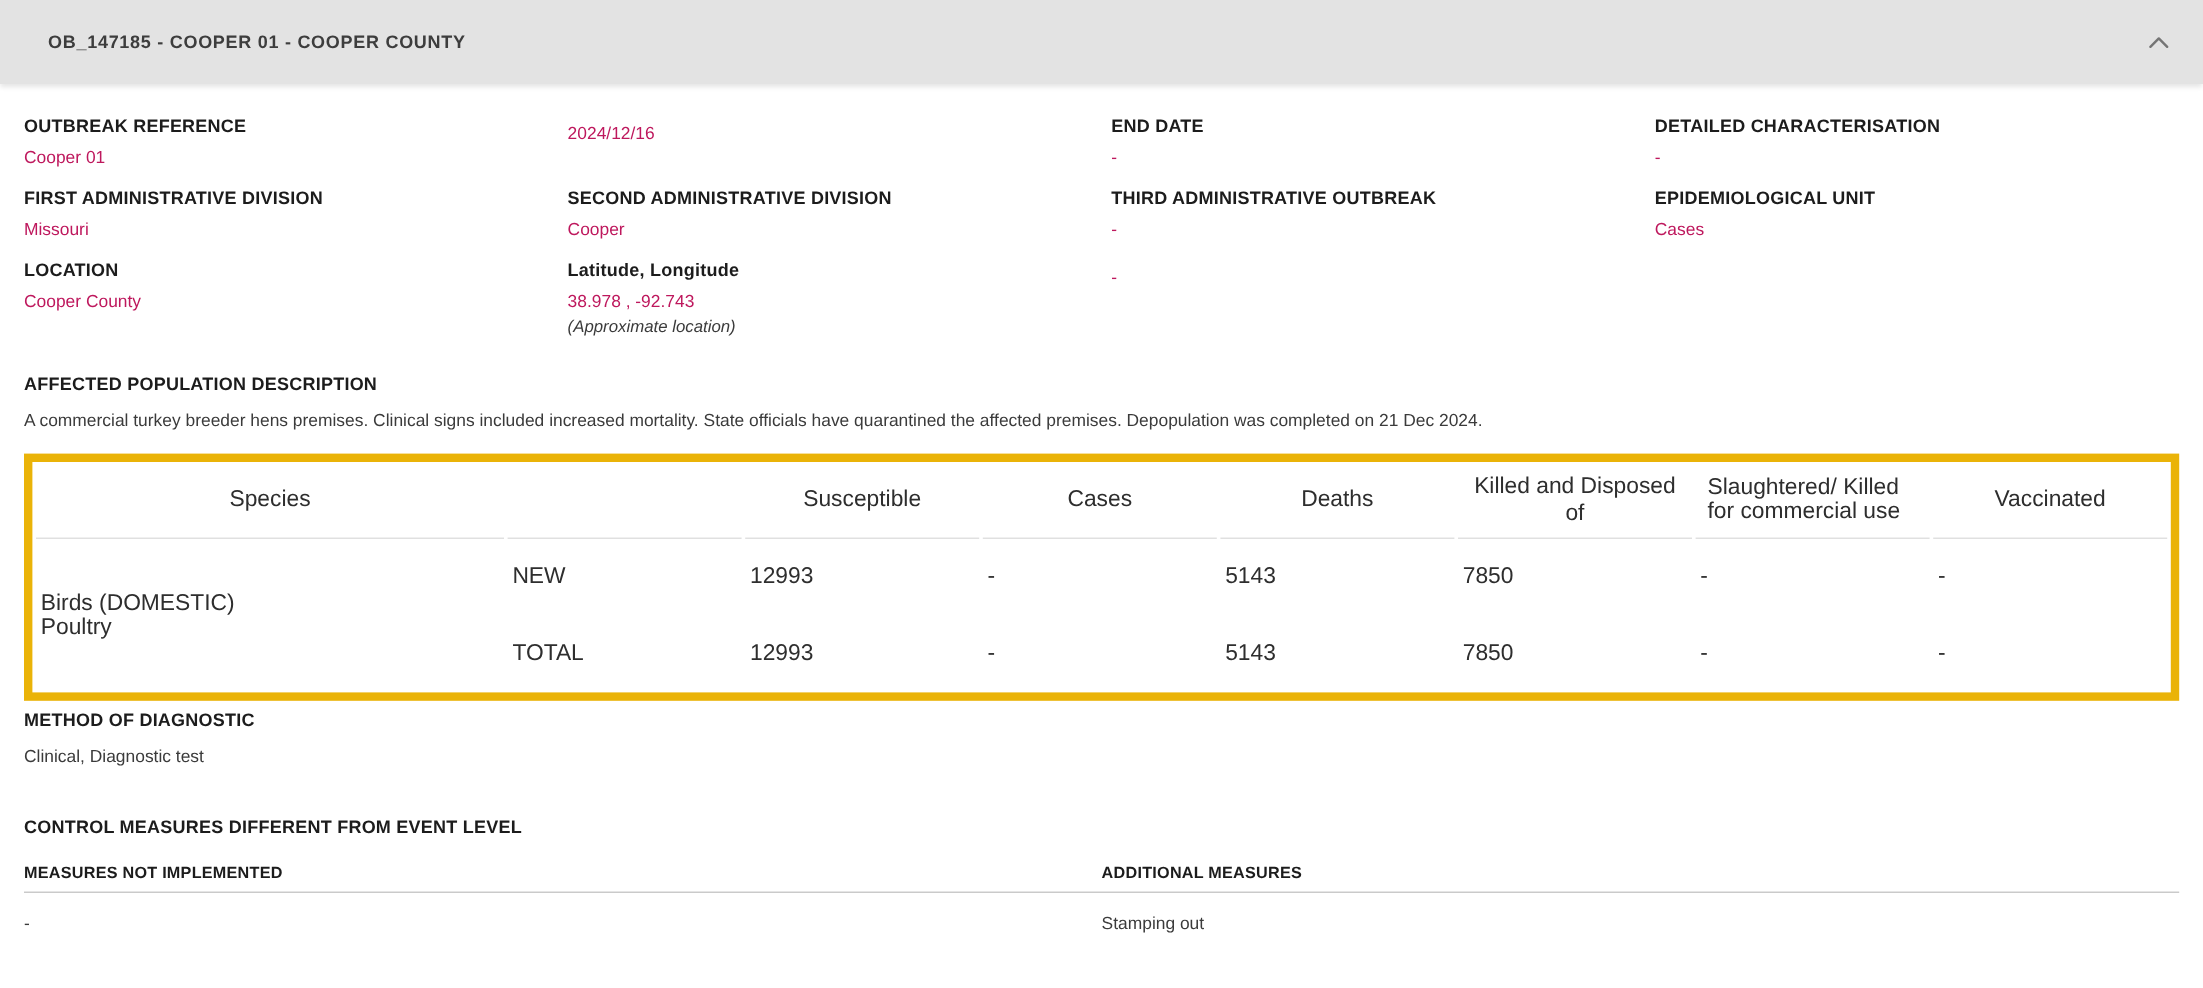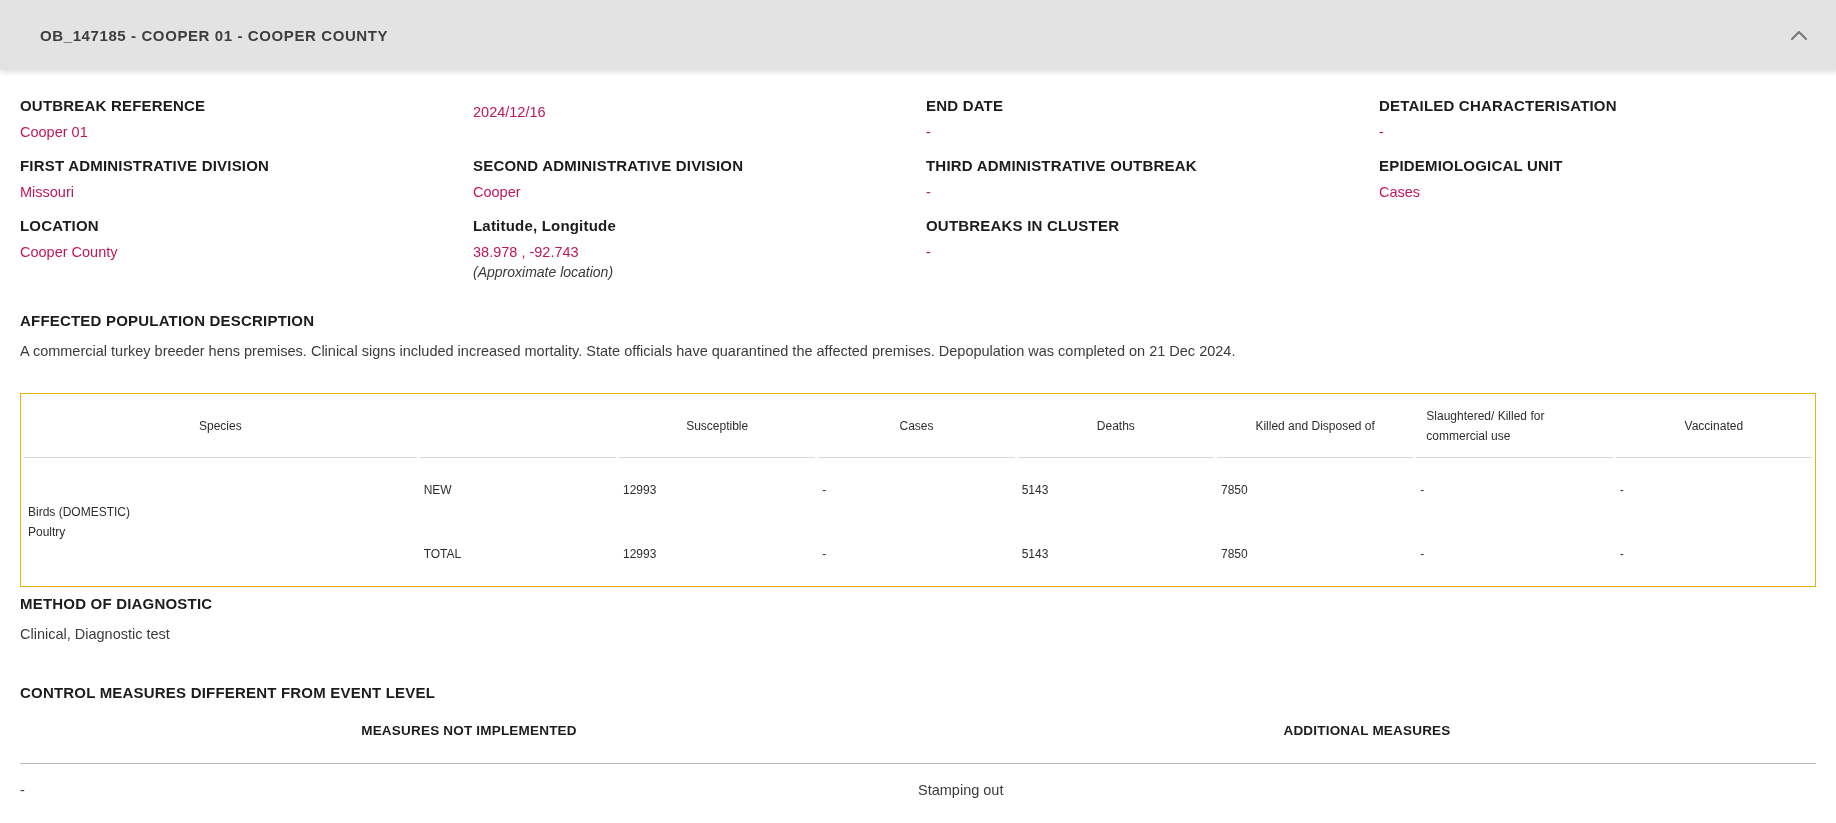--- a/index.html
+++ b/index.html
@@ -69,25 +69,25 @@
   .section-text {
     margin-top: 12px;
     font-size: 14.5px;
     color: #3b3b3b;
     line-height: 20px;
   }
 
   
   table.species {
     width: 100%;
-    margin-top: 32px;
-    border: 1px solid #eab308;
+    margin-top: 17px;
+    border: 7px solid #eab308;
     border-collapse: separate;
     border-spacing: 3px 0;
-    font-size: 12px;
+    font-size: 19px;
     color: #2e2e2e;
   }
   table.species col.c-species { width: 22.2%; }
   table.species col.c-std     { width: 11.1%; }
   table.species thead th {
     height: 64px;
     font-weight: 400;
     text-align: center;
     vertical-align: middle;
     border-bottom: 1px solid #d9d9d9;
@@ -110,22 +110,21 @@
   .method-section { margin-top: 8px; }
   .control-title { margin-top: 40px; }
 
   .measures { margin-top: 22px; }
   .measures-headers, .measures-values {
     display: grid;
     grid-template-columns: 1fr 1fr;
   }
   .measures-headers {
     border-bottom: 1px solid #bdbdbd;
-    padding-bottom: 25px;
-    text-align: center;
+    padding-bottom: 8px;
   }
   .measures-col-label {
     font-size: 13.5px;
     font-weight: 700;
     color: #1c1c1c;
     letter-spacing: 0.2px;
   }
   .measures-values { margin-top: 18px; }
   .measures-value { font-size: 14.5px; color: #3b3b3b; }
 </style>
@@ -180,21 +179,20 @@
     <div class="field">
       <div class="field-label">LOCATION</div>
       <div class="field-value">Cooper County</div>
     </div>
     <div class="field">
       <div class="field-label">Latitude, Longitude</div>
       <div class="field-value">38.978 , -92.743</div>
       <div class="field-note">(Approximate location)</div>
     </div>
     <div class="field">
-      <div class="field-label">OUTBREAKS IN CLUSTER</div>
       <div class="field-value">-</div>
     </div>
   </div>
 
   <div class="section">
     <div class="section-label">AFFECTED POPULATION DESCRIPTION</div>
     <div class="section-text">A commercial turkey breeder hens premises. Clinical signs included increased mortality. State officials have quarantined the affected premises. Depopulation was completed on 21 Dec 2024.</div>
   </div>
 
   <table class="species">

